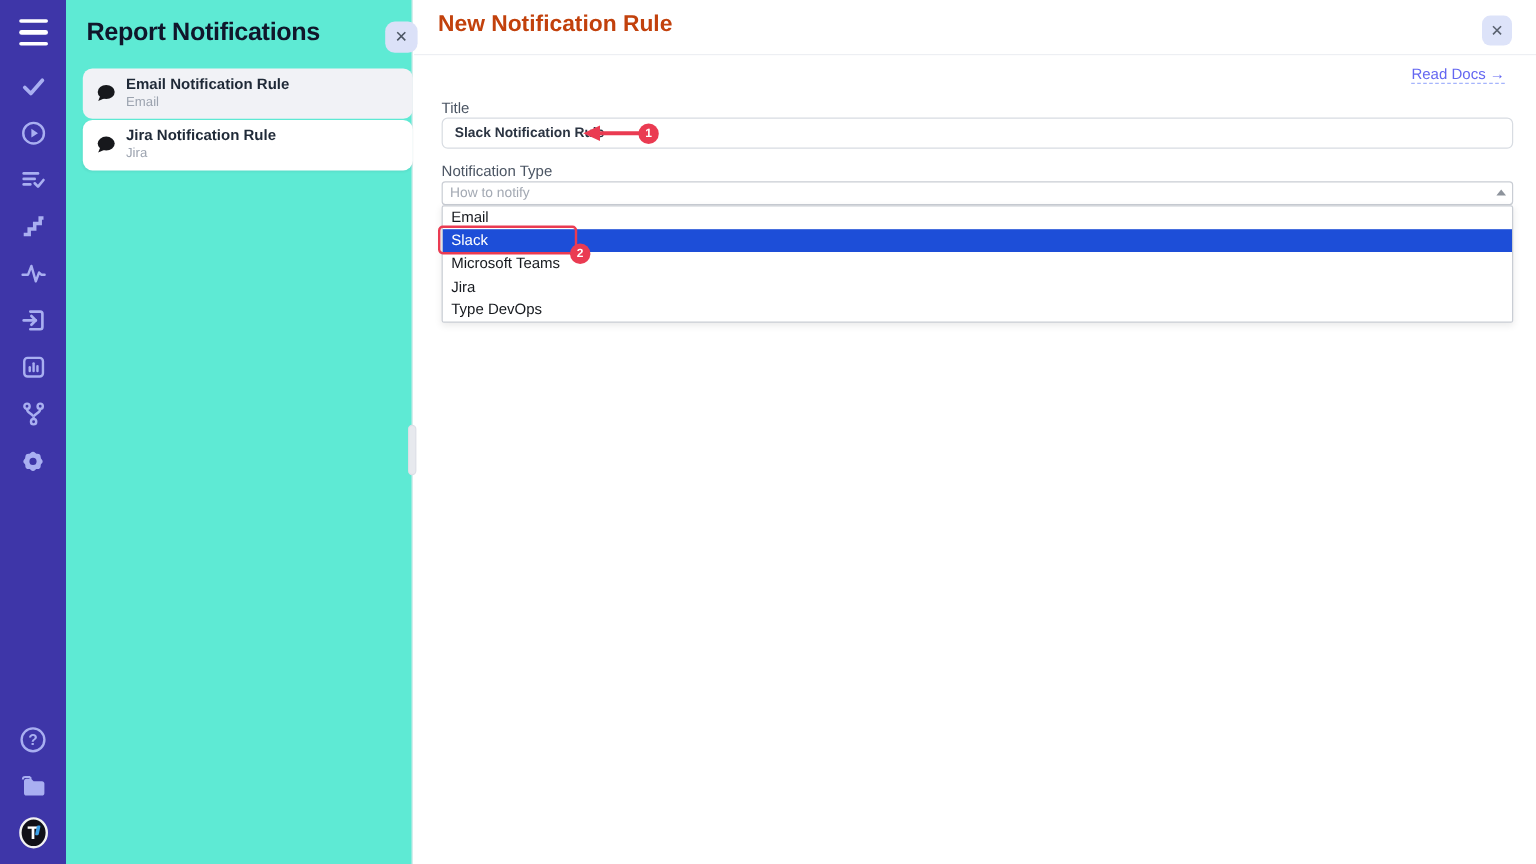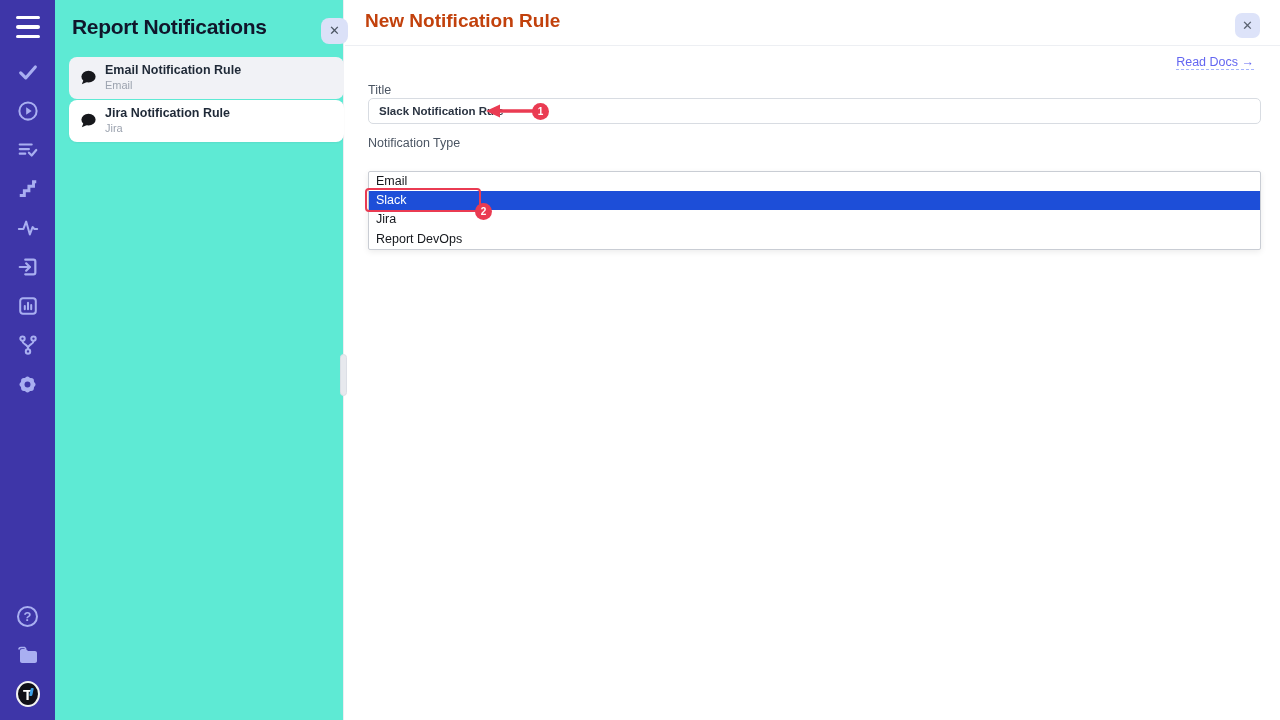--- a/index.html
+++ b/index.html
@@ -260,25 +260,30 @@
     <label class="field-label label-title">Title</label>
     <input class="title-input" type="text" value="Slack Notification Rule" style="">
 
     <svg class="anno-arrow-1" viewBox="0 0 62 16">
       <line x1="14" y1="8" x2="58" y2="8" stroke="#ea3b52" stroke-width="3.4" stroke-linecap="round"></line>
       <polygon points="1,8 15,1.5 15,14.5" fill="#ea3b52"></polygon>
     </svg>
     <div class="badge badge-1">1</div>
 
     <label class="field-label label-type">Notification Type</label>
+    <div class="type-select">
+      <span class="placeholder">How to notify</span>
+      <span class="caret"></span>
+    </div>
 
     <div class="dropdown">
       <div class="opt">Email</div>
       <div class="opt selected">Slack</div>
+      <div class="opt">Microsoft Teams</div>
       <div class="opt">Jira</div>
-      <div class="opt">Report DevOps</div>
+      <div class="opt">Type DevOps</div>
     </div>
 
     <div class="anno-box-2"></div>
     <div class="badge badge-2">2</div>
   </section>
 
 </div>
 
 </body></html>

